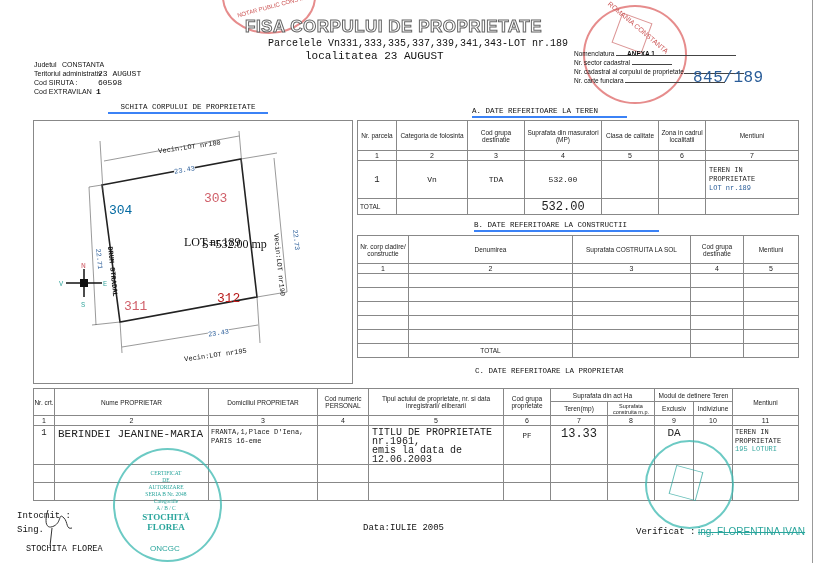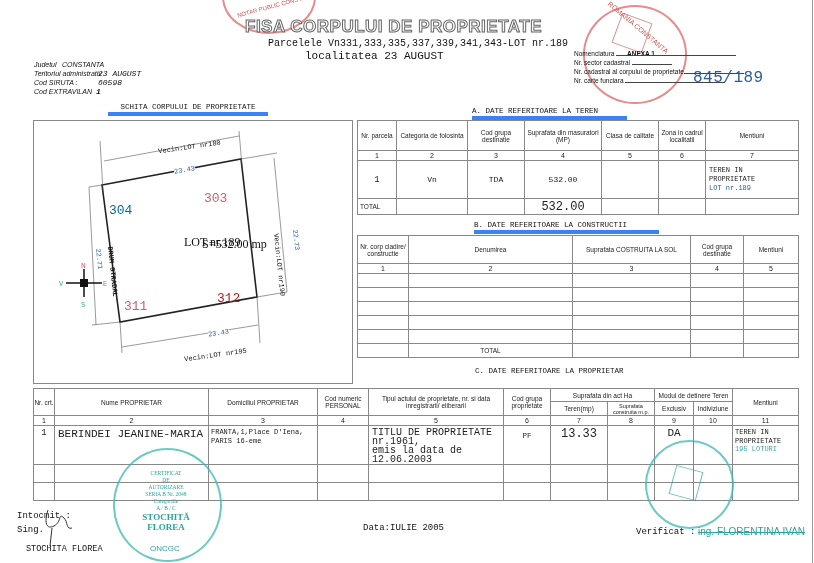--- a/index.html
+++ b/index.html
@@ -3,29 +3,29 @@
 <meta charset="utf-8">
 <style>
   html,body{margin:0;padding:0;background:#fff;}
   body{width:814px;height:563px;position:relative;overflow:hidden;font-family:"Liberation Sans",sans-serif;color:#111;}
   .abs{position:absolute;}
   .mono{font-family:"Liberation Mono","DejaVu Sans Mono",monospace;}
   .serif{font-family:"Liberation Serif","DejaVu Serif",serif;}
   .title{left:245px;top:17px;font-size:17px;font-weight:bold;letter-spacing:0.5px;color:#fff;-webkit-text-stroke:1px #666;font-family:"Liberation Sans",sans-serif;}
   .subtitle{left:268px;top:38px;font-size:10px;}
   .subtitle2{left:305px;top:50px;font-size:11px;}
-  .leftinfo{left:34px;top:60px;font-size:7px;line-height:9px;font-style:italic;}
+  .leftinfo{left:34px;top:60px;font-size:7px;line-height:9px;}
   .leftinfo .row{display:flex;}
   .leftinfo .lab{width:46px;white-space:nowrap;}
   .leftinfo .val{font-family:"Liberation Mono",monospace;font-size:8px;margin-left:8px;}
   .rightinfo{left:574px;top:49px;font-size:6.5px;line-height:8px;}
   .rightinfo .line{display:inline-block;border-bottom:1px solid #444;width:90px;height:6px;}
   .cad-number{left:693px;top:69px;font-size:16px;color:#2a5d99;font-family:"Liberation Mono",monospace;letter-spacing:0.5px;}
   .annex{left:627px;top:50px;font-size:6.5px;font-weight:bold;}
-  .sect-title{font-family:"Liberation Mono",monospace;font-size:8.5px;border-bottom:4px solid #3b82f6;padding-bottom:1px;}
+  .sect-title{font-family:"Liberation Mono",monospace;font-size:8.5px;border-bottom:2px solid #3b82f6;padding-bottom:1px;}
   table{border-collapse:collapse;position:absolute;}
   td{border:1px solid #888;font-size:6.5px;text-align:center;padding:0;color:#222;}
   .num td{font-size:7px;height:9px;}
   .sketch-box{left:33px;top:120px;width:318px;height:262px;border:1px solid #888;}
   .stamp{position:absolute;border-radius:50%;opacity:0.75;}
   .stamp-red{border:2px solid #d66;color:#c44;}
   .stamp-teal{border:2px solid #3bb8b0;color:#2aa59c;}
   .mono-val{font-family:"Liberation Mono",monospace;}
   .footer{font-family:"Liberation Mono",monospace;font-size:9px;}
 </style>

